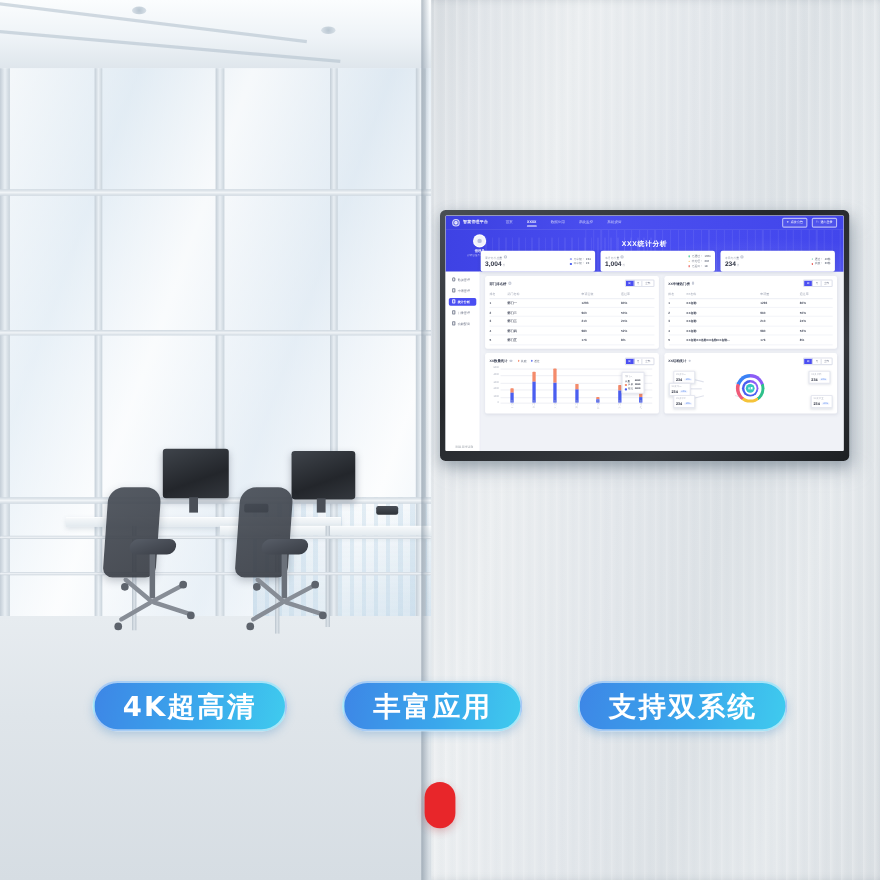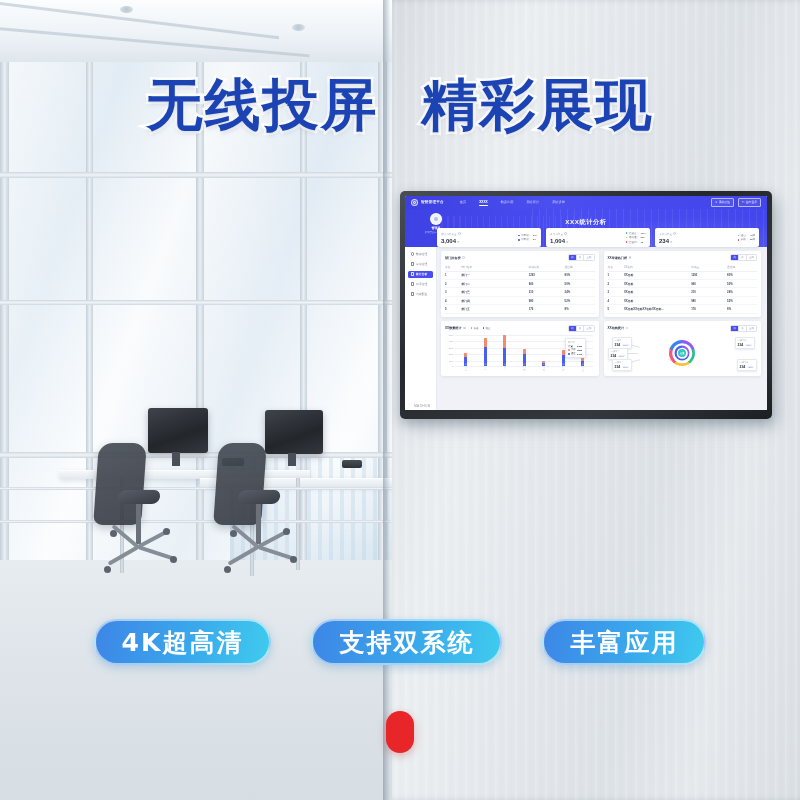--- a/index.html
+++ b/index.html
@@ -288,21 +288,21 @@
     position:absolute; background:#fff; border:.35px solid #e6e8f0; border-radius:1.2px;
     padding:1.3px 2px; box-shadow:0 1px 2px rgba(60,70,110,.12); min-width:15px;
   }
   .dl-t { font-size:2.1px; color:#a3a8b8; }
   .dl-b { display:flex; align-items:center; gap:2px; margin-top:.6px; }
   .dl-v { font-size:3.4px; font-weight:700; color:#2b3040; }
   .dl-p { font-size:2.2px; color:#5b8def; background:#eef2ff; border-radius:.8px; padding:.3px 1.2px; }
   .leader { position:absolute; height:.3px; background:#dfe2ec; }
 
   
-  .pills { position:absolute; left:0; top:619px; width:800px; display:flex; justify-content:center; gap:40px; }
+  .pills { position:absolute; left:0; top:619px; width:800px; display:flex; justify-content:center; gap:50px; }
   .pill {
     height:46px; padding:0 26px; border-radius:23px;
     background:linear-gradient(100deg,#3d86e6 0%,#3aa8ec 55%,#3fcbee 100%);
     display:flex; align-items:center; justify-content:center;
     color:#fff; font-size:25px; font-weight:700; letter-spacing:2px;
     font-family:"DejaVu Sans","Liberation Sans",sans-serif;
     box-shadow:0 3px 8px rgba(90,150,200,.35);
     border:2px solid rgba(255,255,255,.55);
     white-space:nowrap;
   }
@@ -390,21 +390,20 @@
     <div class="chair-base" style="left:258px;top:545px;width:36px;transform:rotate(-28deg);"></div>
     <div class="chair-base" style="left:258px;top:545px;width:34px;transform:rotate(150deg);"></div>
     <div class="chair-base" style="left:258px;top:545px;width:33px;transform:rotate(-140deg);"></div>
     <div class="chair-wheel" style="left:290px;top:556px;"></div>
     <div class="chair-wheel" style="left:283px;top:528px;"></div>
     <div class="chair-wheel" style="left:224px;top:566px;"></div>
     <div class="chair-wheel" style="left:230px;top:530px;"></div>
   </div>
   <div class="wall-edge"></div>
 
-  <div class="headline">无线投屏  精彩展现</div>
 
   <div class="tv-wrap">
     <div class="tv-shadow"></div>
     <div class="tv-bezel">
       <div class="tv-screen">
         <div class="dash">
 
           <div class="topbar">
             <div class="logo-mark">
                 <span></span>
@@ -815,20 +814,20 @@
             </div>
           </div>
         </div>
         <div class="tv-logo">MAXHUB</div>
       </div>
     </div>
   </div>
 
   <div class="pills">
     <div class="pill">4K超高清</div>
+    <div class="pill">丰富应用</div>
     <div class="pill">支持双系统</div>
-    <div class="pill">丰富应用</div>
   </div>
 
   <div class="redbar">
   </div>
 
 </div>
 
 </body></html>

